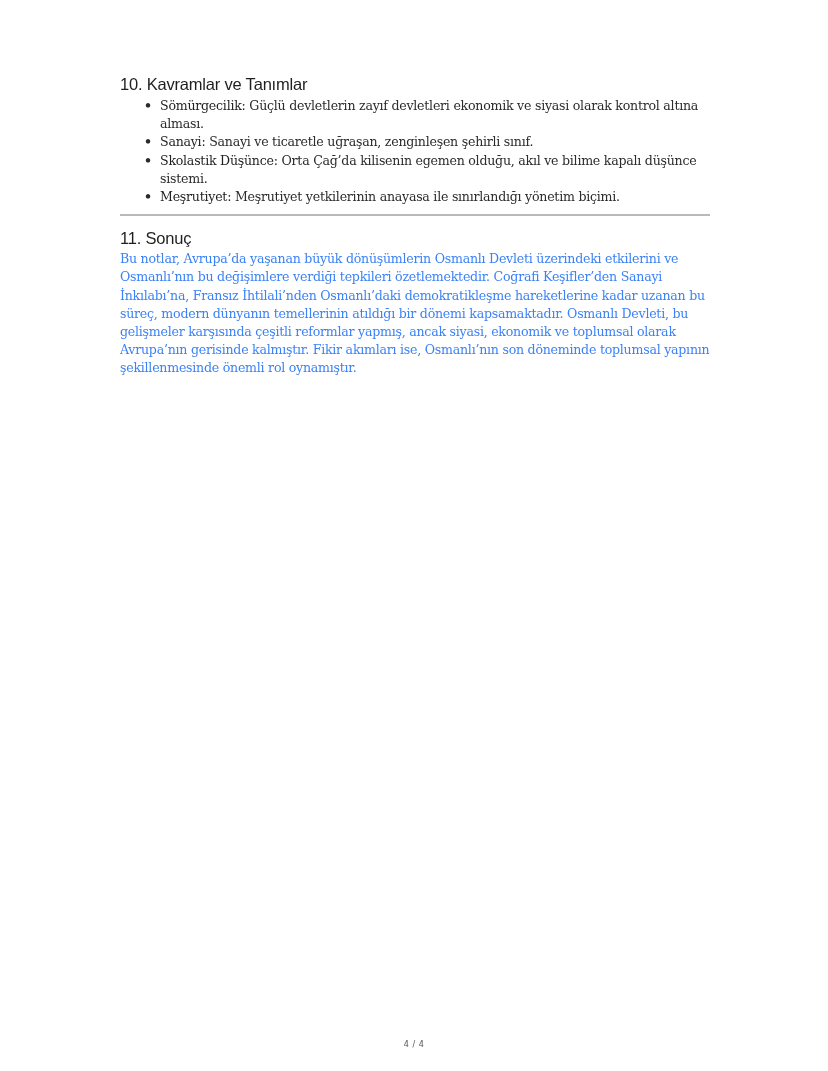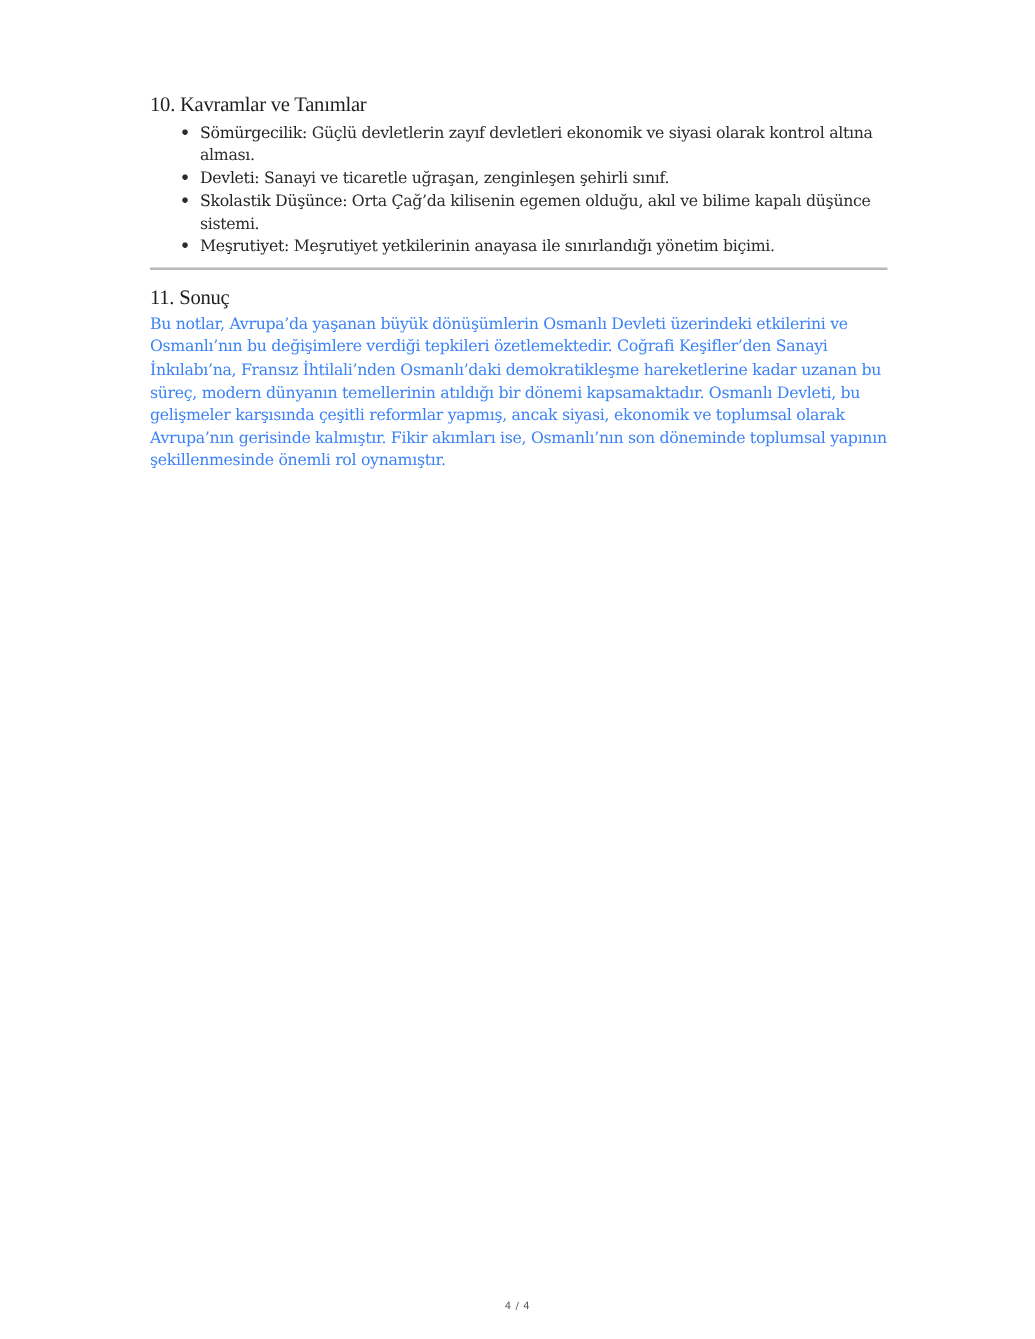--- a/index.html
+++ b/index.html
@@ -15,21 +15,21 @@
       font-family: "DejaVu Serif", "Liberation Serif", serif;
       color: #2b2b2b;
     }
     .page {
       position: absolute;
       left: 120px;
       top: 72px;
       width: 590px;
     }
     h2 {
-      font-family: Liberation Serif, serif;
+      font-family: Liberation Sans, sans-serif;
       font-size: 16.5px;
       font-weight: normal;
       color: #1f1f1f;
       margin: 0;
       line-height: 22px;
       letter-spacing: -0.2px;
     }
     #sec10-title { margin-top: 1px; }
     ul.defs {
       list-style: none;
@@ -85,21 +85,21 @@
 
 <div class="page">
   <h2 id="sec10-title">10. Kavramlar ve Tanımlar</h2>
   <ul class="defs">
     <li>
       <span class="bullet">•</span>
       <b>Sömürgecilik:</b><span> Güçlü devletlerin zayıf devletleri ekonomik ve siyasi olarak kontrol altına alması.</span>
     </li>
     <li>
       <span class="bullet">•</span>
-      <b>Devleti:</b><span> Sanayi ve ticaretle uğraşan, zenginleşen şehirli sınıf.</span>
+      <b>Sanayi:</b><span> Sanayi ve ticaretle uğraşan, zenginleşen şehirli sınıf.</span>
     </li>
     <li>
       <span class="bullet">•</span>
       <b>Skolastik Düşünce:</b><span> Orta Çağ’da kilisenin egemen olduğu, akıl ve bilime kapalı düşünce sistemi.</span>
     </li>
     <li>
       <span class="bullet">•</span>
       <b>Meşrutiyet:</b><span> Meşrutiyet yetkilerinin anayasa ile sınırlandığı yönetim biçimi.</span>
     </li>
   </ul>

